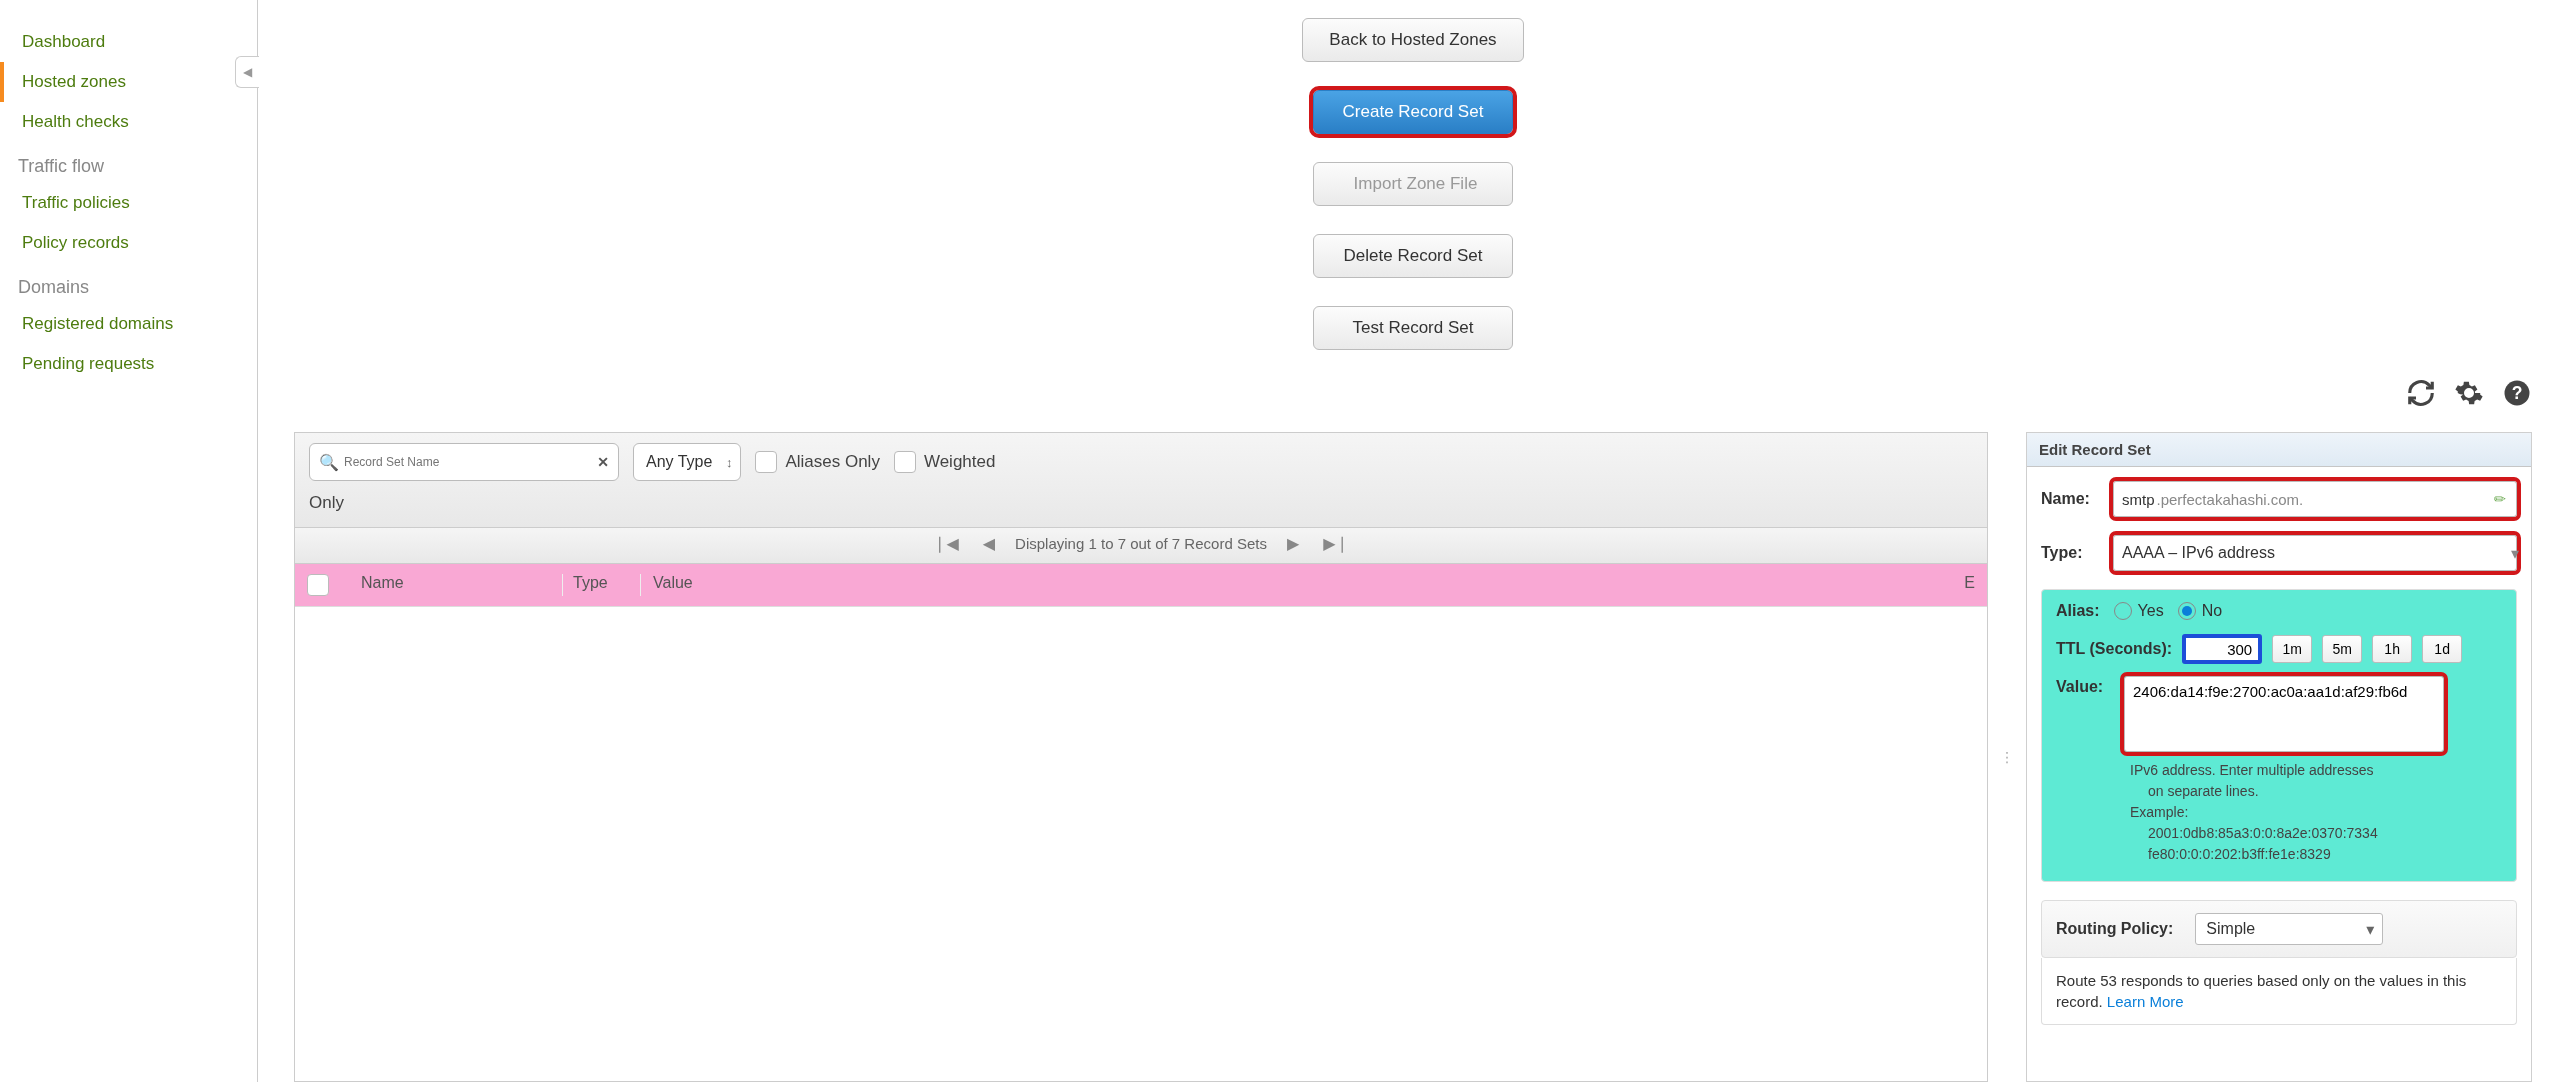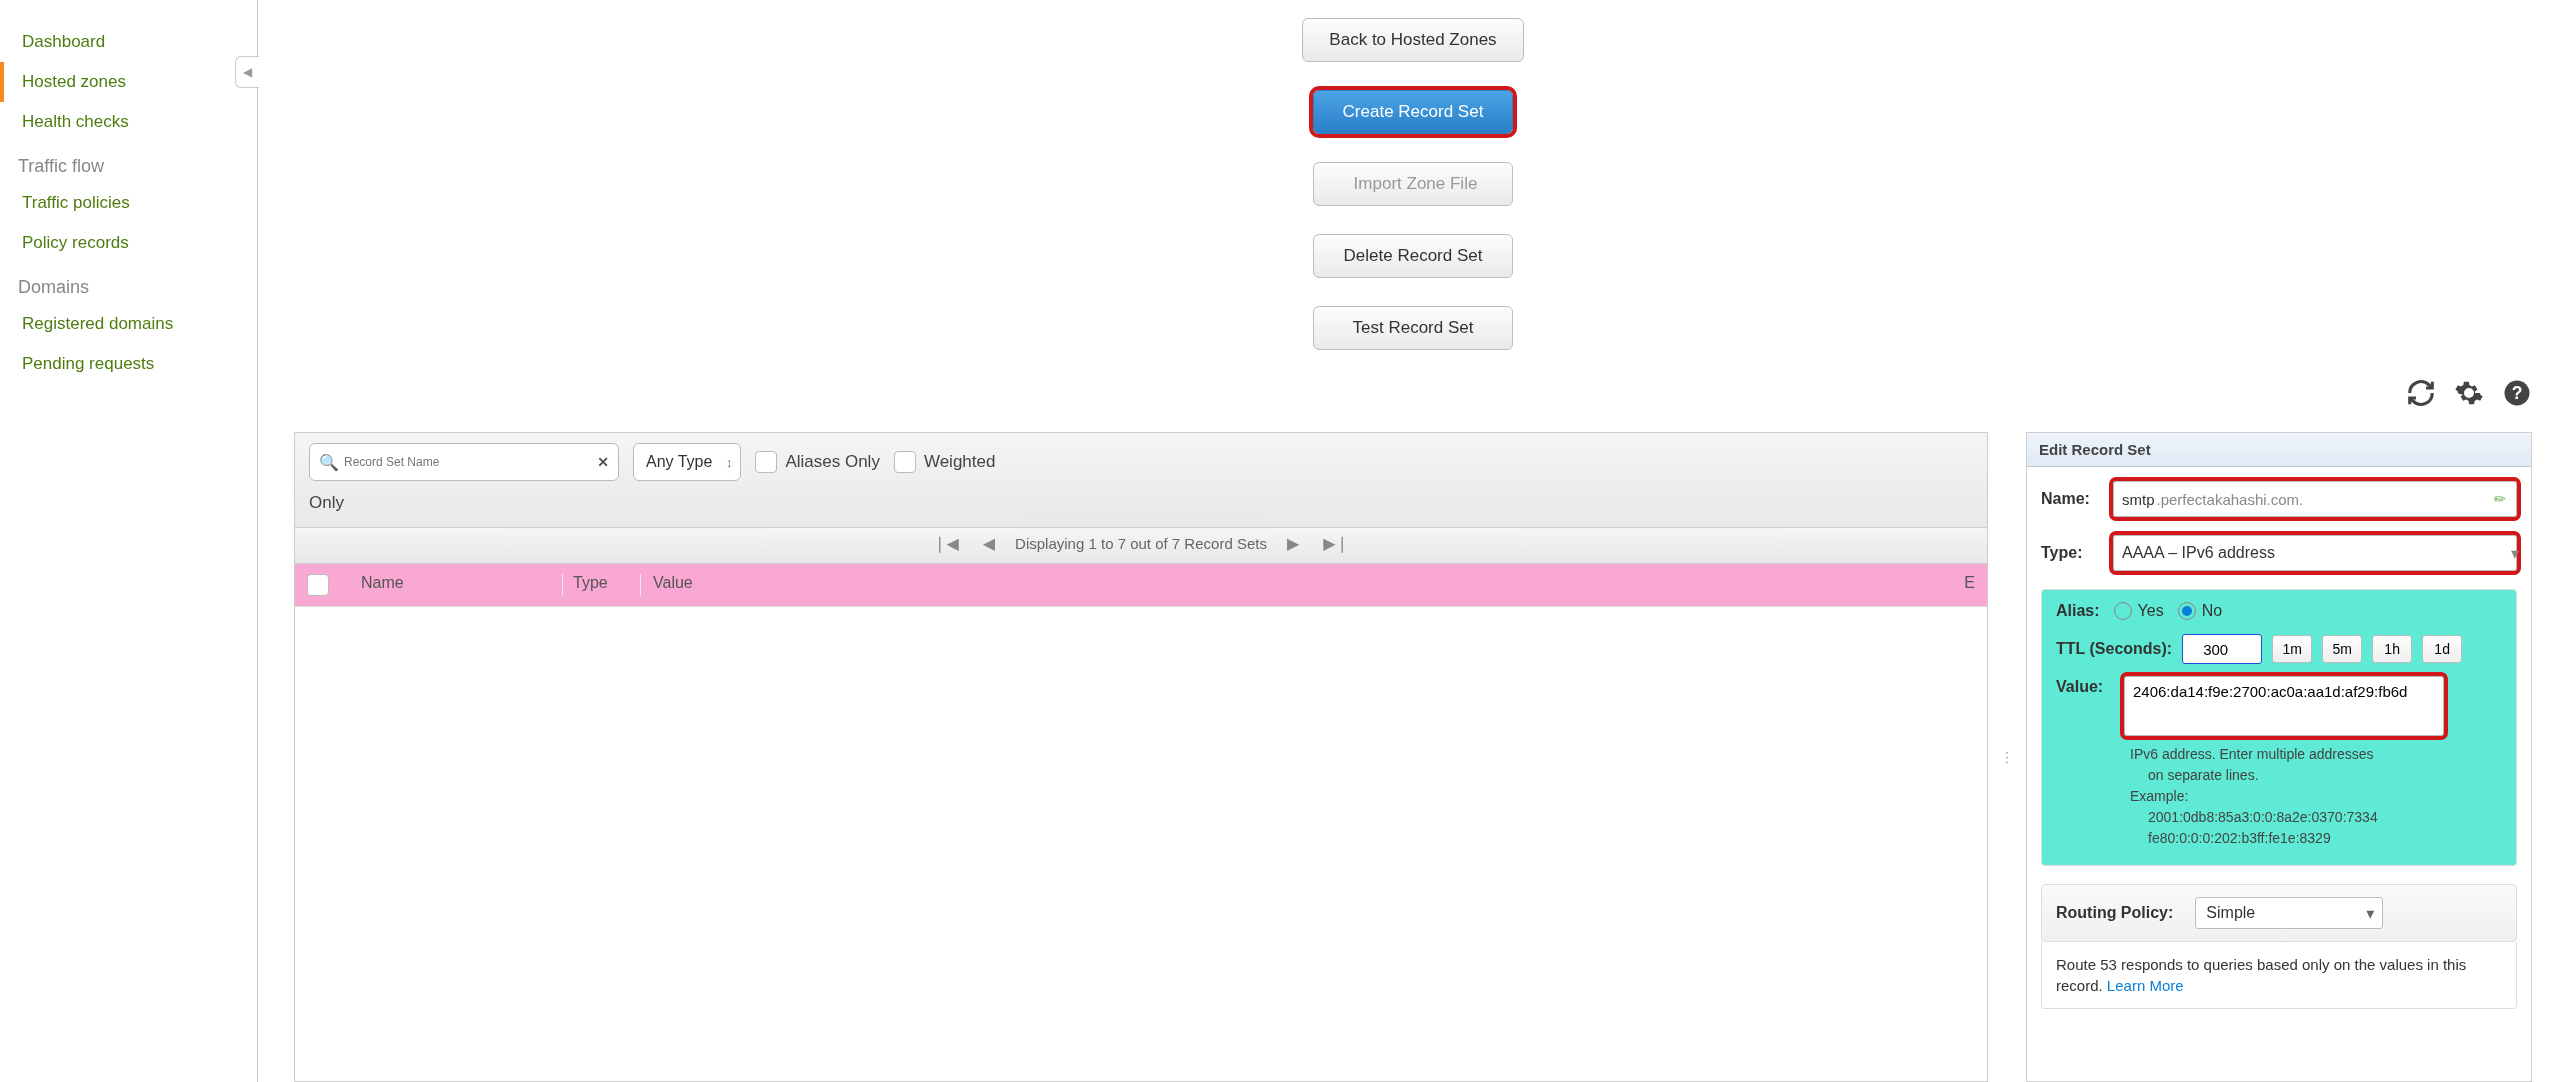--- a/index.html
+++ b/index.html
@@ -74,26 +74,26 @@
 
 .alias-box { border: 1px solid #ddd; border-radius: 4px; background: #5eead4; padding: 12px 14px 16px; }
 .alias-row { display: flex; align-items: center; gap: 14px; margin-bottom: 14px; }
 .alias-row .lbl { font-weight: bold; font-size: 16px; }
 .radio { width: 18px; height: 18px; border: 1px solid #888; border-radius: 50%; display: inline-block; position: relative; }
 .radio.checked::after { content: ""; position: absolute; left: 3px; top: 3px; width: 10px; height: 10px; background: #0a7fd9; border-radius: 50%; }
 .radio-label { display: inline-flex; align-items: center; gap: 6px; font-size: 16px; cursor: pointer; }
 
 .ttl-row { display: flex; align-items: center; gap: 10px; margin-bottom: 12px; }
 .ttl-row .lbl { font-weight: bold; font-size: 16px; }
-.ttl-input { width: 80px; height: 30px; border: 1px solid #1d4ed8; border-radius: 3px; text-align: left; padding: 0 20px; font-size: 15px; }
+.ttl-input { width: 80px; height: 30px; border: 4px solid #1d4ed8; border-radius: 3px; text-align: right; padding: 0 6px; font-size: 15px; }
 .ttl-btn { height: 28px; min-width: 40px; border: 1px solid #bbb; border-radius: 3px; background: linear-gradient(#fefefe,#eee); font-size: 14px; cursor: pointer; }
 
 .value-row { display: flex; gap: 16px; }
 .value-row .lbl { font-weight: bold; font-size: 16px; width: 52px; padding-top: 2px; }
-.value-area { width: 320px; height: 60px; border: 1px solid #bbb; border-radius: 3px; padding: 6px 8px; font-size: 15px; resize: none; font-family: inherit; }
+.value-area { width: 320px; height: 76px; border: 1px solid #bbb; border-radius: 3px; padding: 6px 8px; font-size: 15px; resize: none; font-family: inherit; }
 .value-help { font-size: 14px; color: #444; padding-left: 74px; margin-top: 8px; line-height: 1.5; }
 
 .routing-box { border: 1px solid #ddd; border-radius: 4px; background: linear-gradient(#fafafa,#f0f0f0); padding: 12px 14px; display: flex; align-items: center; gap: 22px; }
 .routing-box .lbl { font-weight: bold; font-size: 16px; }
 .routing-select { flex: 0 0 188px; height: 32px; border: 1px solid #bbb; border-radius: 3px; padding: 0 10px; display: flex; align-items: center; font-size: 16px; background: #fff; position: relative; cursor: pointer; }
 .routing-select::after { content: "\25BE"; position: absolute; right: 8px; color: #666; }
 
 .routing-desc { border: 1px solid #ddd; border-top: none; border-radius: 0 0 4px 4px; padding: 12px 14px; font-size: 15px; color: #333; line-height: 1.4; }
 .routing-desc a { color: #0a7fd9; text-decoration: none; }
 

